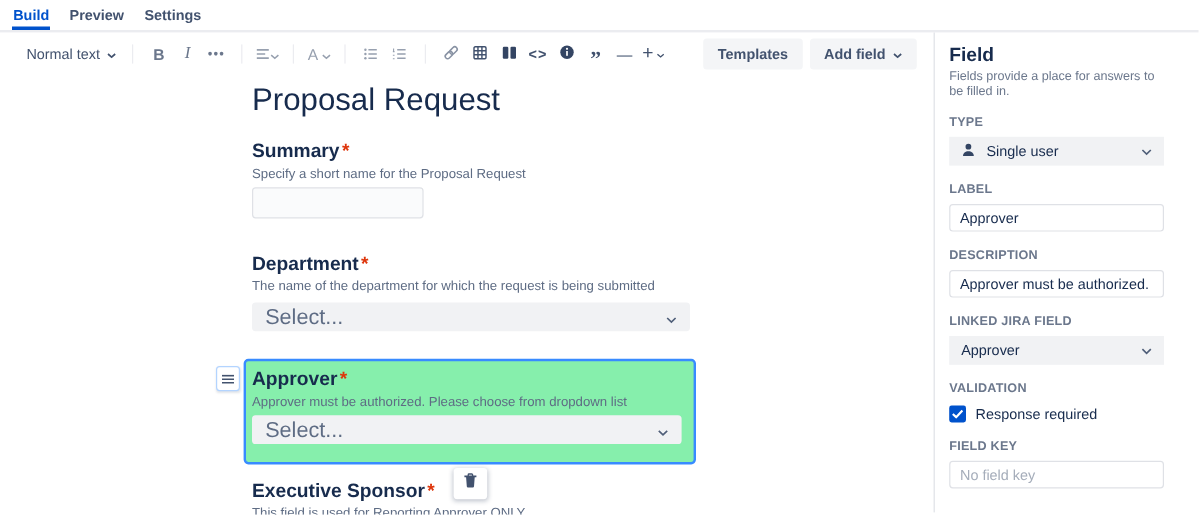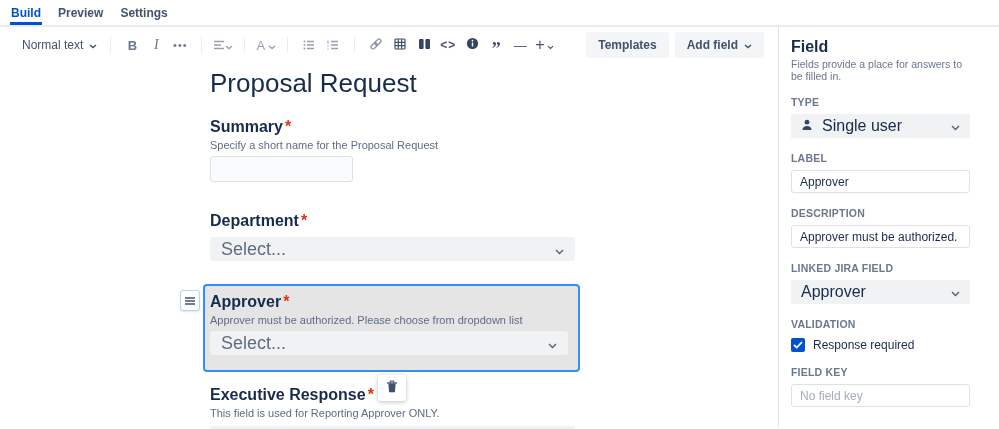--- a/index.html
+++ b/index.html
@@ -44,37 +44,37 @@
   .fdesc { font-size:11px; color:#5E6C84; margin-top:3px; }
   .txt-input { width:143px; height:26px; background:#FAFBFC; border:1px solid #DFE1E6; border-radius:3px; margin-top:5px; }
   .select { width:365px; height:24px; background:#F1F2F4; border-radius:3px; display:flex; align-items:center;
     padding:0 11px; margin-top:7px; font-size:18px; color:#5E6C84; cursor:pointer; }
   .select .chev { margin-left:auto; color:#505F79; }
 
   .g-summary { margin-top:20px; }
   .g-department { margin-top:30px; }
 
   .selected-wrap { position:relative; margin-top:23px; margin-left:-7px; width:377px;
-    border:2px solid #388BFF; border-radius:4px; background:#e5e5e5; padding:7px 0 15px 5px; }
+    border:2px solid #388BFF; border-radius:4px; background:#86efac; padding:7px 0 15px 5px; }
   .selected-wrap .select { width:358px; margin-top:5px; }
   .drag-handle { position:absolute; left:-25px; top:4px; width:20px; height:21px; background:#fff;
     border:1px solid #B3D4FF; border-radius:3px; display:flex; align-items:center; justify-content:center;
     color:#42526E; font-size:12px; cursor:grab; box-shadow:0 1px 2px rgba(9,30,66,0.12); }
   .trash-btn { position:absolute; top:calc(100% + 5px); left:50%; transform:translateX(-50%);
     width:28px; height:26px; background:#fff; border-radius:3px; display:flex; align-items:center; justify-content:center;
     box-shadow:0 1px 4px rgba(9,30,66,0.28); cursor:pointer; color:#42526E; }
   .g-exec { margin-top:14px; }
 
   
   .panel { width:221px; border-left:1px solid #DFE1E6; padding:11px 29px 0 12px; }
   .panel-title { font-size:16px; font-weight:600; color:#172B4D; }
   .panel-sub { font-size:10.5px; color:#6B778C; margin-top:2px; }
   .sec-label { font-size:10.5px; font-weight:700; color:#6B778C; margin-top:14px; letter-spacing:0.2px; }
   .p-dropdown { height:24px; background:#F1F2F4; border-radius:0; display:flex; align-items:center; gap:9px;
-    padding:0 10px; margin-top:6px; font-size:16px; color:#172B4D; cursor:pointer; }
+    padding:0 10px; margin-top:6px; font-size:12px; color:#172B4D; cursor:pointer; }
   .p-dropdown .chev { margin-left:auto; color:#505F79; }
   .p-input { width:100%; height:23px; border:1px solid #DFE1E6; border-radius:3px; padding:0 8px; margin-top:6px;
     font-size:12px; color:#172B4D; font-family:"Liberation Sans", sans-serif; background:#fff; }
   .p-input::placeholder { color:#A5ADBA; }
   .check-row { display:flex; align-items:center; gap:8px; margin-top:8px; }
   .checkbox { width:14px; height:14px; background:#0052CC; border-radius:2px; display:flex; align-items:center; justify-content:center; cursor:pointer; }
   .check-label { font-size:12px; color:#172B4D;text-align:center; }
 </style>
 </head>
 <body>
@@ -206,20 +206,21 @@
         <div class="form-title">Proposal Request</div>
 
         <div class="fgroup g-summary">
           <div class="flabel"><span>Summary</span><span class="req">*</span></div>
           <div class="fdesc">Specify a short name for the Proposal Request</div>
           <div class="txt-input"></div>
         </div>
 
         <div class="fgroup g-department">
           <div class="flabel"><span>Department</span><span class="req">*</span></div>
+          <div class="fdesc">The name of the department for which the request is being submitted</div>
           <div class="select">
             <span>Select...</span>
             <span class="chev"><svg width="9" height="6" viewBox="0 0 9 6">
                   <path d="M1 1 L4.5 4.4 L8 1" stroke="#505F79" stroke-width="1.4" fill="none"></path>
                 </svg></span>
           </div>
         </div>
 
         <div class="selected-wrap">
           <div class="drag-handle">
@@ -238,21 +239,21 @@
           <div class="trash-btn">
             <span><svg width="12" height="13" viewBox="0 0 12 13">
                   <path d="M1 3 H11" stroke="#42526E" stroke-width="1.3"></path>
                   <path d="M4.2 2.8 V1.6 A0.6 0.6 0 0 1 4.8 1 H7.2 A0.6 0.6 0 0 1 7.8 1.6 V2.8" stroke="#42526E" stroke-width="1.1" fill="none"></path>
                   <path d="M2.4 3.4 L3 11.4 A1 1 0 0 0 4 12.3 H8 A1 1 0 0 0 9 11.4 L9.6 3.4 Z" fill="#42526E"></path>
                 </svg></span>
           </div>
         </div>
 
         <div class="fgroup g-exec">
-          <div class="flabel"><span>Executive Response</span><span class="req">*</span></div>
+          <div class="flabel"><span>Executive Sponsor</span><span class="req">*</span></div>
           <div class="fdesc">This field is used for Reporting Approver ONLY.</div>
           <div class="select">
             
             
           </div>
         </div>
       </div>
     </div>
 
     <div class="panel">

